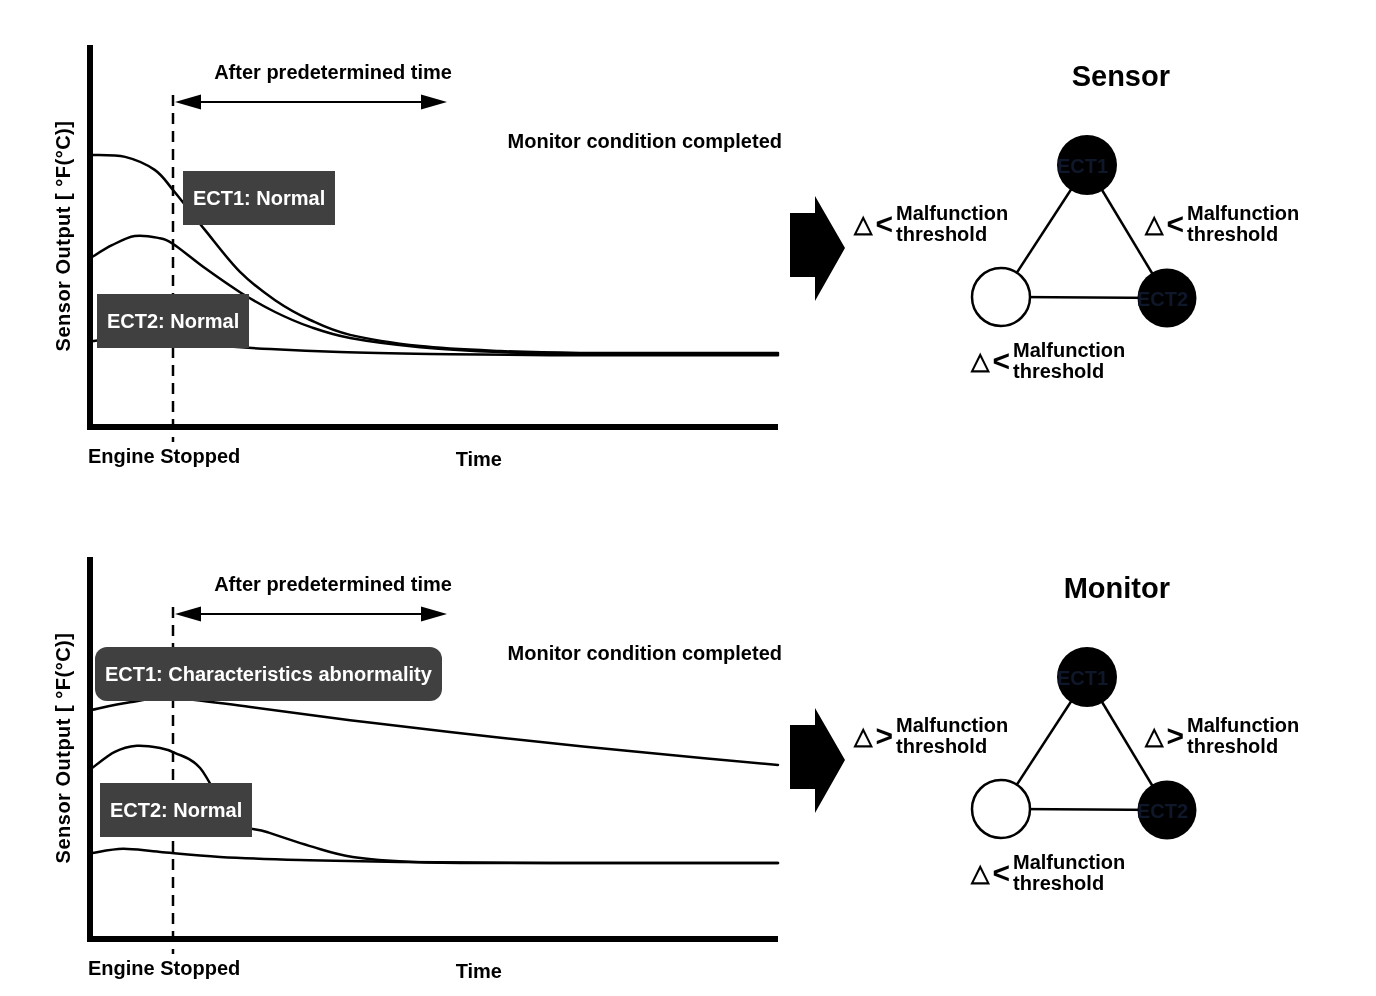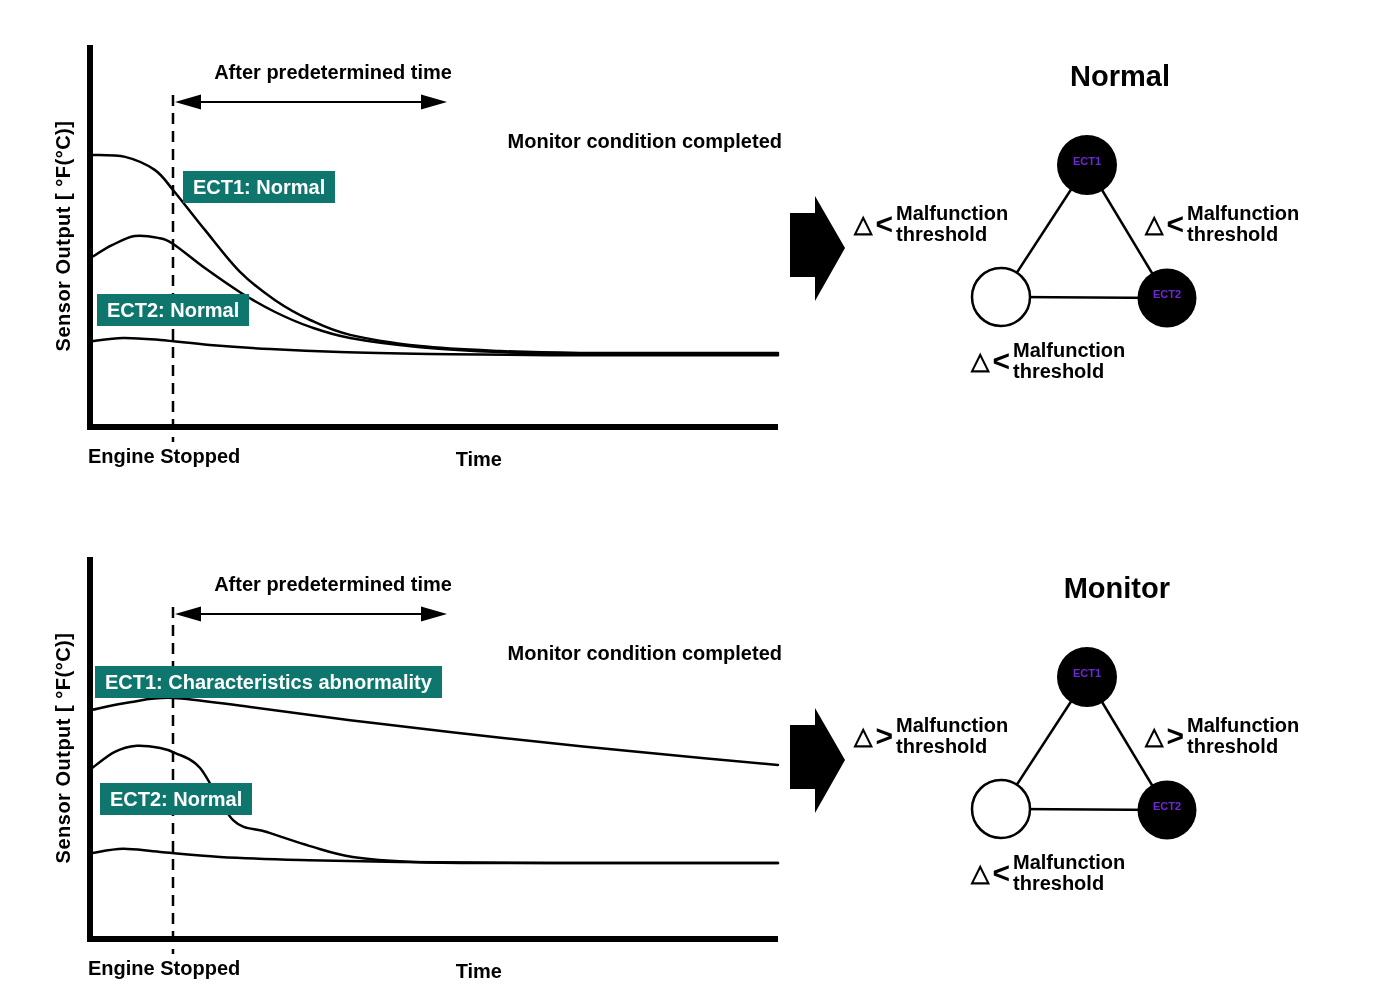--- a/index.html
+++ b/index.html
@@ -7,24 +7,24 @@
           font-family:"Liberation Sans",sans-serif;color:#000;}
   svg.layer{position:absolute;left:0;top:0;z-index:1;}
   .panel{position:absolute;left:0;width:1376px;z-index:2;}
   #panel-normal{top:0;height:512px;}
   #panel-failure{top:512px;height:484px;}
   .txt{position:absolute;font-weight:bold;white-space:nowrap;z-index:2;}
   .center{text-align:right;}
   .lbl{font-size:20px;}
   .ylabel{left:63px;top:236px;font-size:20px;letter-spacing:.5px;
           transform:translate(-50%,-50%) rotate(-90deg);}
-  .badge{position:absolute;z-index:3;background:#0f766e;color:#fff;font-weight:bold;
-         font-size:20px;line-height:26px;padding:3px 10px;white-space:nowrap;}
-  .node-label{position:absolute;z-index:3;width:60px;text-align:center;color:#6d28d9;
-              font-weight:bold;font-size:11px;}
+  .badge{position:absolute;z-index:3;background:#404040;color:#fff;font-weight:bold;
+         font-size:20px;line-height:26px;padding:14px 10px;white-space:nowrap;}
+  .node-label{position:absolute;z-index:3;width:60px;text-align:left;color:#0f172a;
+              font-weight:bold;font-size:20px;}
   .result-title{font-size:29px;}
   .thresh{position:absolute;display:flex;align-items:center;font-weight:bold;z-index:2;}
   .thresh .delta{font-size:24px;line-height:1;}
   .thresh .op{font-size:30px;line-height:1;margin:0 3px 0 3px;}
   .thresh .lines{font-size:20px;line-height:21px;white-space:nowrap;}
 </style>
 </head>
 <body>
 
 <div class="canvas">
@@ -85,21 +85,21 @@
 
   <div class="panel" id="panel-normal">
     <div class="txt ylabel">Sensor Output [ °F(°C)]</div>
     <div class="txt lbl center" style="left:172px;top:61px;width:280px;">After predetermined time</div>
     <div class="txt lbl center" style="left:452px;top:130px;width:330px;">Monitor condition completed</div>
     <div class="badge" style="left:183px;top:171px;">ECT1: Normal</div>
     <div class="badge" style="left:97px;top:294px;">ECT2: Normal</div>
     <div class="txt lbl" style="left:88px;top:445px;">Engine Stopped</div>
     <div class="txt lbl center" style="left:402px;top:448px;width:100px;">Time</div>
 
-    <div class="txt result-title center" style="left:1008px;top:60px;width:162px;">Normal</div>
+    <div class="txt result-title center" style="left:1008px;top:60px;width:162px;">Sensor</div>
     <div class="node-label" style="left:1057px;top:155px;">ECT1</div>
     <div class="node-label" style="left:1137px;top:288px;">ECT2</div>
 
     <div class="thresh" style="left:854px;top:203px;">
       <span class="delta">△</span>
       <span class="op">&lt;</span>
       <span class="lines"><span>Malfunction</span><br>
       <span>threshold</span></span>
     </div>
     <div class="thresh" style="left:1145px;top:203px;">
@@ -113,21 +113,21 @@
       <span class="op">&lt;</span>
       <span class="lines"><span>Malfunction</span><br>
       <span>threshold</span></span>
     </div>
   </div>
 
   <div class="panel" id="panel-failure">
     <div class="txt ylabel">Sensor Output [ °F(°C)]</div>
     <div class="txt lbl center" style="left:172px;top:61px;width:280px;">After predetermined time</div>
     <div class="txt lbl center" style="left:452px;top:130px;width:330px;">Monitor condition completed</div>
-    <div class="badge" style="left:95px;top:154px;">ECT1: Characteristics abnormality</div>
+    <div class="badge" style="left:95px;top:135px;border-radius:12px;">ECT1: Characteristics abnormality</div>
     <div class="badge" style="left:100px;top:271px;">ECT2: Normal</div>
     <div class="txt lbl" style="left:88px;top:445px;">Engine Stopped</div>
     <div class="txt lbl center" style="left:402px;top:448px;width:100px;">Time</div>
 
     <div class="txt result-title center" style="left:1008px;top:60px;width:162px;">Monitor</div>
     <div class="node-label" style="left:1057px;top:155px;">ECT1</div>
     <div class="node-label" style="left:1137px;top:288px;">ECT2</div>
 
     <div class="thresh" style="left:854px;top:203px;">
       <span class="delta">△</span>

